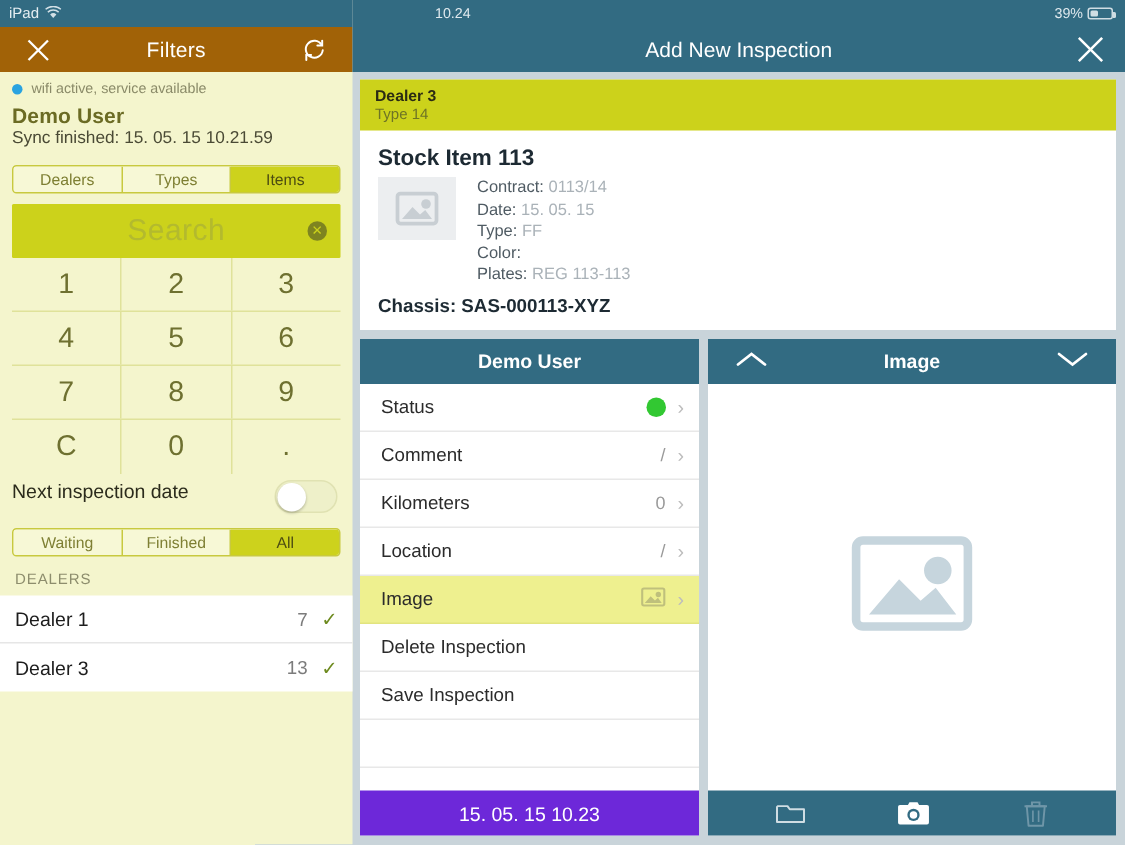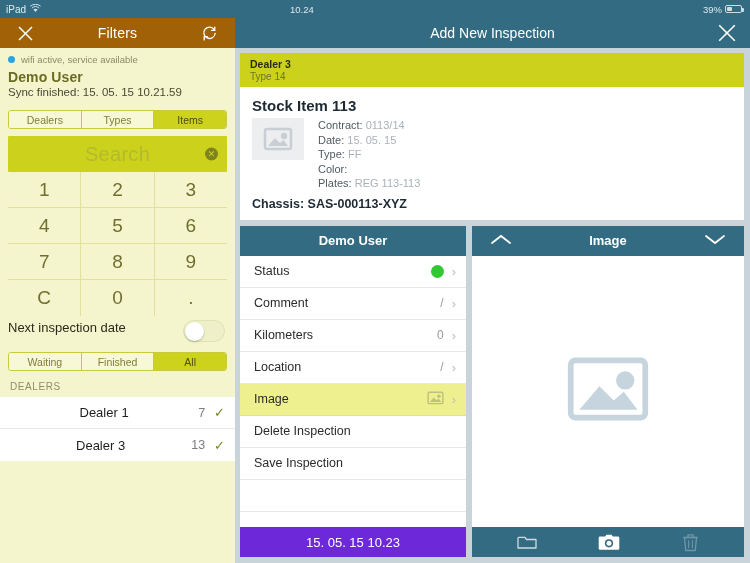--- a/index.html
+++ b/index.html
@@ -95,21 +95,21 @@
     font-size: 10px; color: #8d8d6d; letter-spacing: .6px;
     padding: 10px 10px 5px 10px;
   }
   .dealer-list { background: #ffffff; }
   .dealer-row {
     height: 32px; display: flex; align-items: center;
     padding: 0 10px; border-bottom: 1px solid #e6e6e6;
     font-size: 13px; color: #1d1d1d; cursor: pointer;
   }
   .dealer-row:last-child { border-bottom: none; }
-  .dealer-name { flex: 1; text-align: center; }
+  .dealer-name { flex: 1; }
   .dealer-count { font-size: 12.5px; color: #7c7c7c; margin-right: 9px; }
   .check { color: #6d8a1e; font-size: 13px; }
 
   
   .right { flex: 1; height: 563px; background: #c9d4da; display: flex; flex-direction: column; }
   .statusbar-right {
     height: 18px; background: #326b82; color: #dfe9ee;
     font-size: 10px; display: flex; align-items: center;
     justify-content: center; position: relative;
   }

